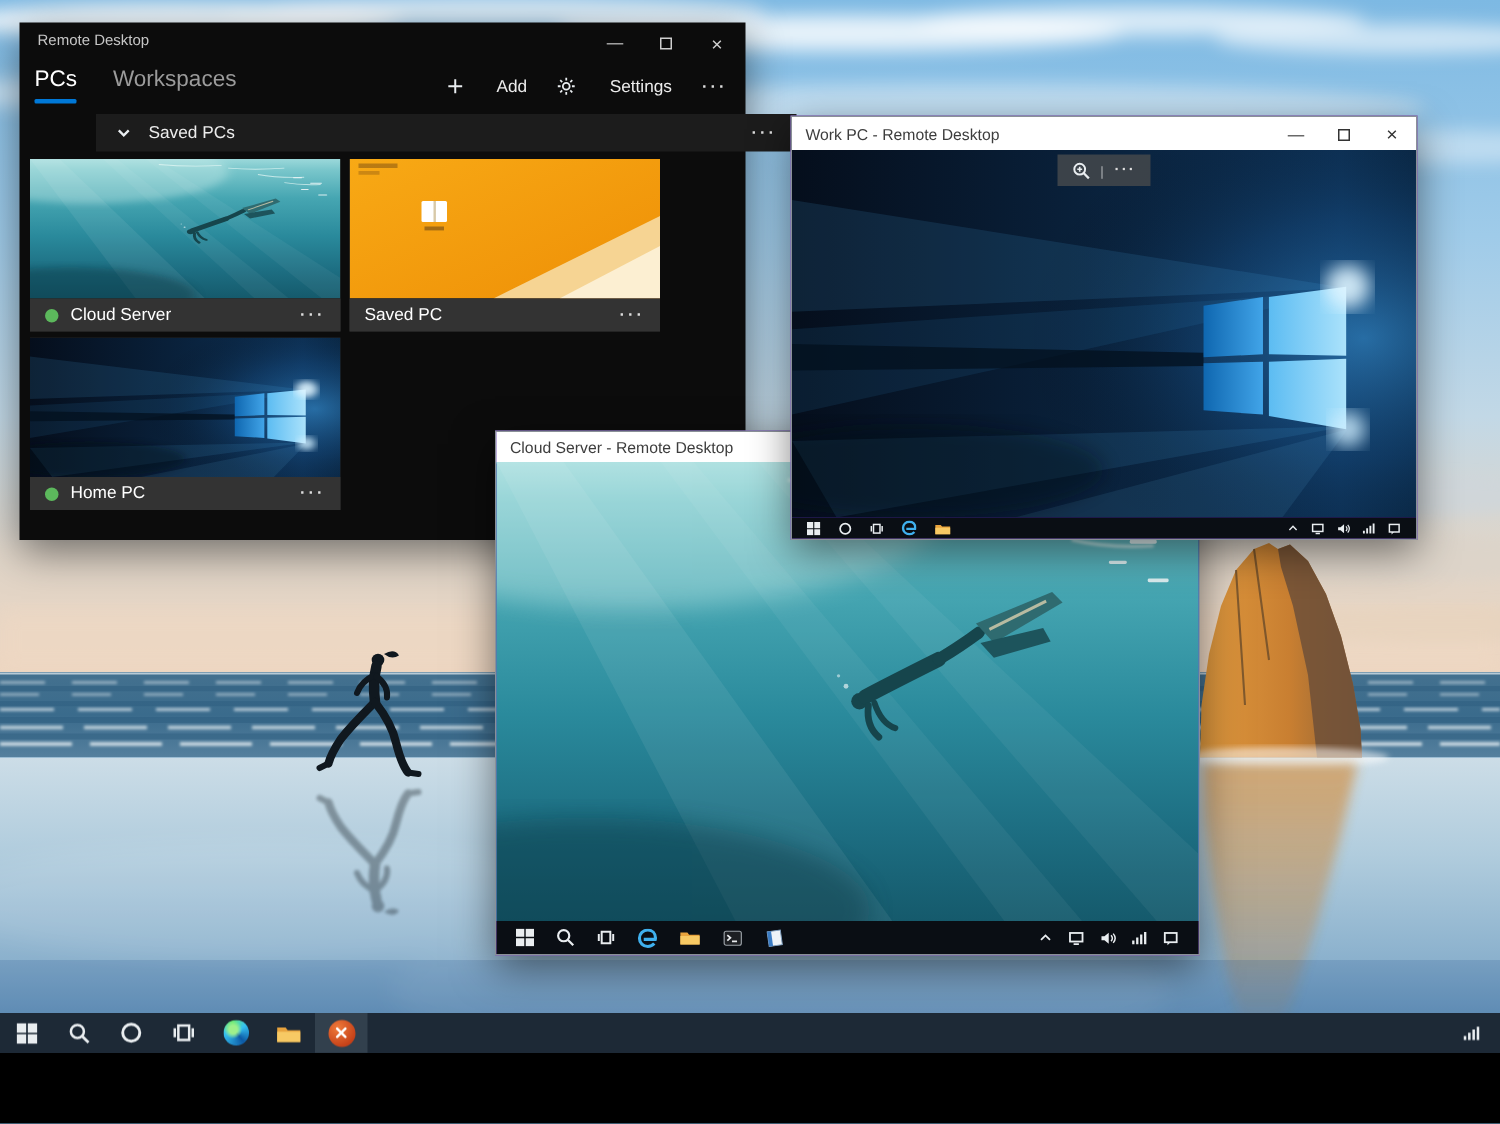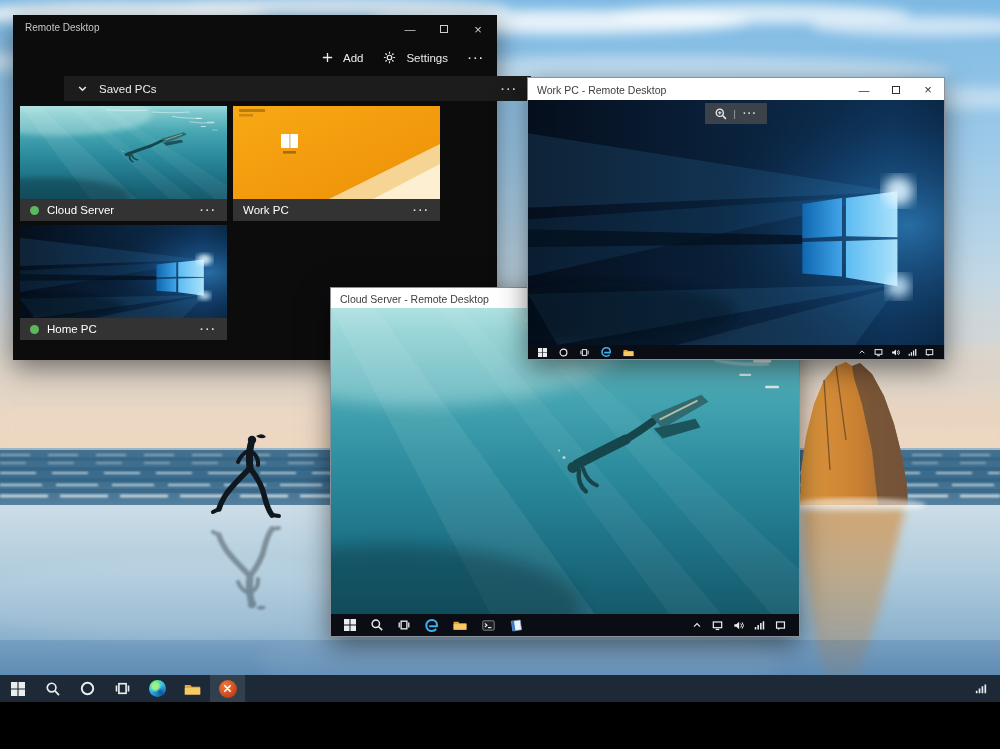--- a/index.html
+++ b/index.html
@@ -16,21 +16,21 @@
   #app-win{left:13px;top:15px;width:484px;height:345px;background:#0c0c0c;z-index:10;}
   .app-title{position:absolute;left:12px;top:7px;font-size:10px;color:#c6c6c6;}
   .app-controls{position:absolute;right:2px;top:2px;display:flex;}
   .wbtn{width:34px;height:24px;display:flex;align-items:center;justify-content:center;color:#cfcfcf;font-size:11px;cursor:default;}
   .maxbox{width:8px;height:8px;border:1px solid currentColor;display:inline-block;}
   .tabs{position:absolute;left:10px;top:29px;display:flex;gap:24px;font-size:15px;}
   .tab{color:#9b9b9b;}
   .tab.active{color:#fff;}
   .tab.active::after{content:"";display:block;height:3px;background:#0078d7;margin-top:5px;border-radius:1px;}
   .app-actions{position:absolute;right:12px;top:36px;display:flex;gap:20px;align-items:center;color:#ececec;font-size:11.5px;}
-  .act{display:flex;align-items:center;gap:10px;}
+  .act{display:flex;align-items:center;gap:22px;}
   .ellip{letter-spacing:2px;font-weight:bold;color:#dedede;font-size:11px;}
   .saved-row{position:absolute;left:7px;width:467px;top:61px;height:25px;background:#1c1c1c;display:flex;align-items:center;padding:0 13px;color:#ececec;font-size:11.5px;gap:11px;margin-left:44px;}
   .saved-row .ellip{margin-left:auto;}
   .card{position:absolute;width:207px;height:115px;background:#222;text-align:center;}
   .card-img{position:relative;width:100%;height:93px;overflow:hidden;}
   .card-bar{height:22px;background:#333;display:flex;align-items:center;padding:0 10px;font-size:11.5px;color:#fff;gap:8px;}
   .dot{width:9px;height:9px;border-radius:50%;background:#5cb85c;flex:none;}
   .card-bar .ellip{margin-left:auto;}
 
   
@@ -344,20 +344,24 @@
     <div class="wbtn">
           <span>—</span>
         </div>
     <div class="wbtn">
           <span class="maxbox"></span>
         </div>
     <div class="wbtn" style="font-size:13px">
           <span>×</span>
         </div>
   </div>
+  <div class="tabs">
+    <div class="tab active">PCs</div>
+    <div class="tab">Workspaces</div>
+  </div>
   <div class="app-actions">
     <div class="act">
       <svg class="ic" width="11" height="11">
             <use href="#iPlus"></use>
           </svg>
       <span>Add</span>
     </div>
     <div class="act">
       <svg class="ic" width="13" height="13">
             <use href="#iGear"></use>
@@ -396,21 +400,21 @@
         <rect x="6" y="3" width="26" height="3" fill="#7a4d12" opacity=".5"></rect>
         <rect x="6" y="8" width="14" height="2.5" fill="#7a4d12" opacity=".35"></rect>
         <g>
           <rect x="48" y="28" width="17" height="14" rx="1" fill="#ffffff"></rect>
           <rect x="56" y="28" width="1.6" height="14" fill="#d8c9a8"></rect>
           <rect x="50" y="45" width="13" height="2.6" fill="#6e4a17" opacity=".6"></rect>
         </g>
       </svg>
     </div>
     <div class="card-bar">
-      <span>Work PC</span>
+      <span>Saved PC</span>
       <div class="ellip">···</div>
     </div>
   </div>
 
   <div class="card" style="left:7px;top:210px">
     <div class="card-img">
       <svg class="fillsvg" viewBox="0 0 420 250" preserveAspectRatio="none">
             <use href="#heroArt"></use>
           </svg>
     </div>

